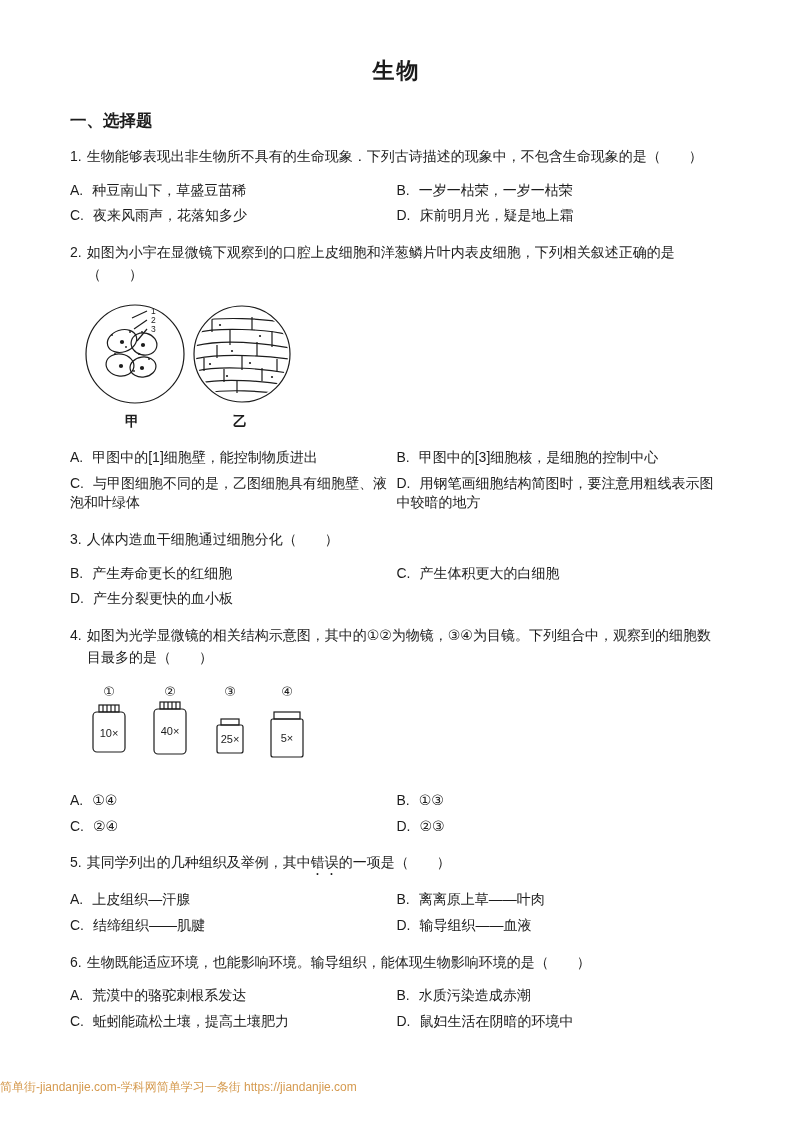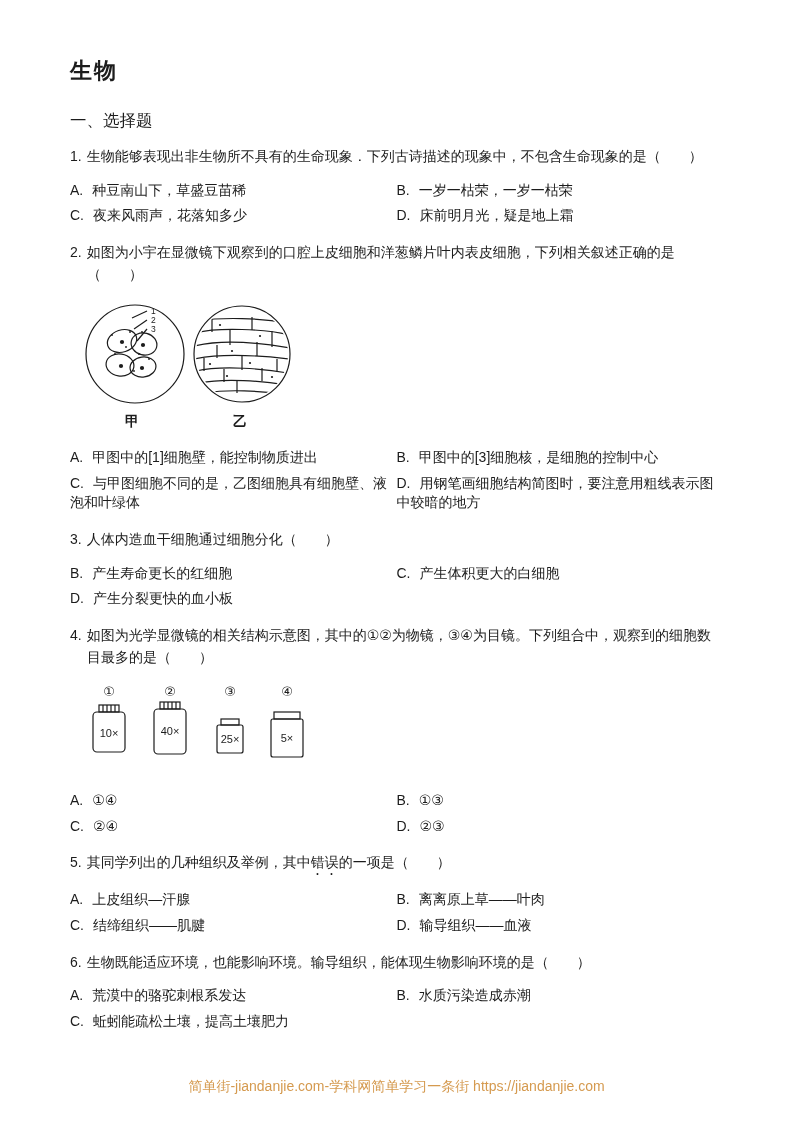--- a/index.html
+++ b/index.html
@@ -2,37 +2,37 @@
 <html><head>
 <meta charset="utf-8">
 <style>
   *{box-sizing:border-box;}
   html,body{margin:0;padding:0;}
   body{
     width:793px;height:1122px;background:#ffffff;position:relative;overflow:hidden;
     font-family:"Liberation Sans","DejaVu Sans",sans-serif;color:#1c1c1c;
   }
   .content{padding:56px 70px 0 70px;}
-  .title{text-align:left;font-size:22px;font-weight:700;margin:0 0 24px 0;letter-spacing:2px;}
-  .section{font-size:16.5px;font-weight:400;margin:0 0 14px 0;}
+  .title{text-align:center;font-size:22px;font-weight:700;margin:0 0 24px 0;letter-spacing:2px;}
+  .section{font-size:16.5px;font-weight:700;margin:0 0 14px 0;}
   .question{margin-bottom:2px;}
   .stem{font-size:14px;line-height:1.55;padding-left:17px;text-indent:-17px;margin:4px 0 0 0;}
   .qnum{margin-right:5px;}
   .options{display:grid;row-gap:6px;margin:13px 0 16px 0;font-size:14px;line-height:1.4;}
   .cols-2{grid-template-columns:1fr 1fr;}
   .cols-4{grid-template-columns:repeat(2,1fr);}
   .cols-1{grid-template-columns:1fr 1fr;}
   .option .olabel{margin-right:9px;}
   .figure{margin:14px 0 2px 12px;}
   .em-dots{
     -webkit-text-emphasis:filled dot;-webkit-text-emphasis-position:under left;
     text-emphasis:filled dot;text-emphasis-position:under left;
   }
-  .footer{position:absolute;left:0;width:100%;bottom:26px;text-align:center;
-    font-size:14px;color:#d59a4f;}
+  .footer{position:absolute;left:0;width:100%;bottom:26px;
+    font-size:12px;color:#d59a4f;}
   svg text{font-family:"Liberation Sans","DejaVu Sans",sans-serif;fill:#1c1c1c;}
   .fig-stroke{stroke:#1c1c1c;fill:none;stroke-width:1.2;}
 </style>
 </head>
 <body>
 
 <div class="content">
 
   <h1 class="title">生物</h1>
   <h2 class="section">一、选择题</h2>
@@ -212,18 +212,19 @@
       <div class="option"><span class="olabel">D.</span><span>输导组织——血液</span></div>
     </div>
   </div>
 
   <div class="question">
     <div class="stem"><span class="qnum">6.</span><span>生物既能适应环境，也能影响环境。输导组织，能体现生物影响环境的是（　　）</span></div>
     <div class="options cols-2">
       <div class="option"><span class="olabel">A.</span><span>荒漠中的骆驼刺根系发达</span></div>
       <div class="option"><span class="olabel">B.</span><span>水质污染造成赤潮</span></div>
       <div class="option"><span class="olabel">C.</span><span>蚯蚓能疏松土壤，提高土壤肥力</span></div>
+      <div class="option"><span class="olabel">D.</span><span>鼠妇生活在阴暗的环境中</span></div>
     </div>
   </div>
 
 </div>
 
 <div class="footer"><span>简单街-jiandanjie.com-学科网简单学习一条街 </span><span>https://jiandanjie.com</span></div>
 
 </body></html>

